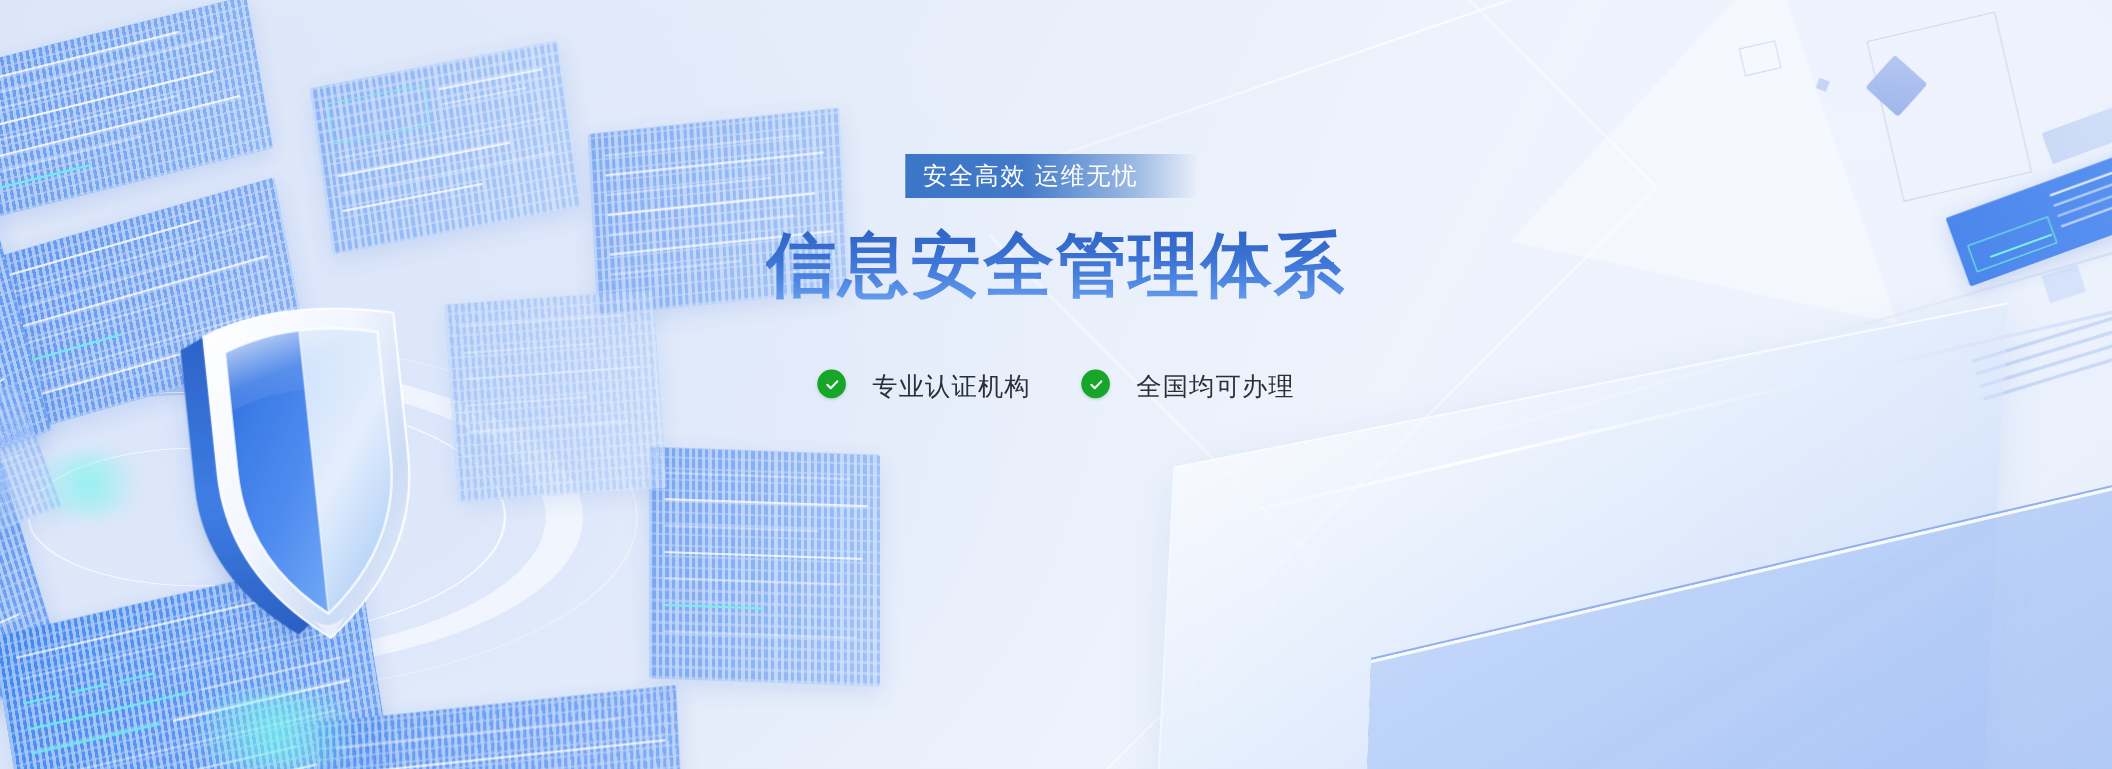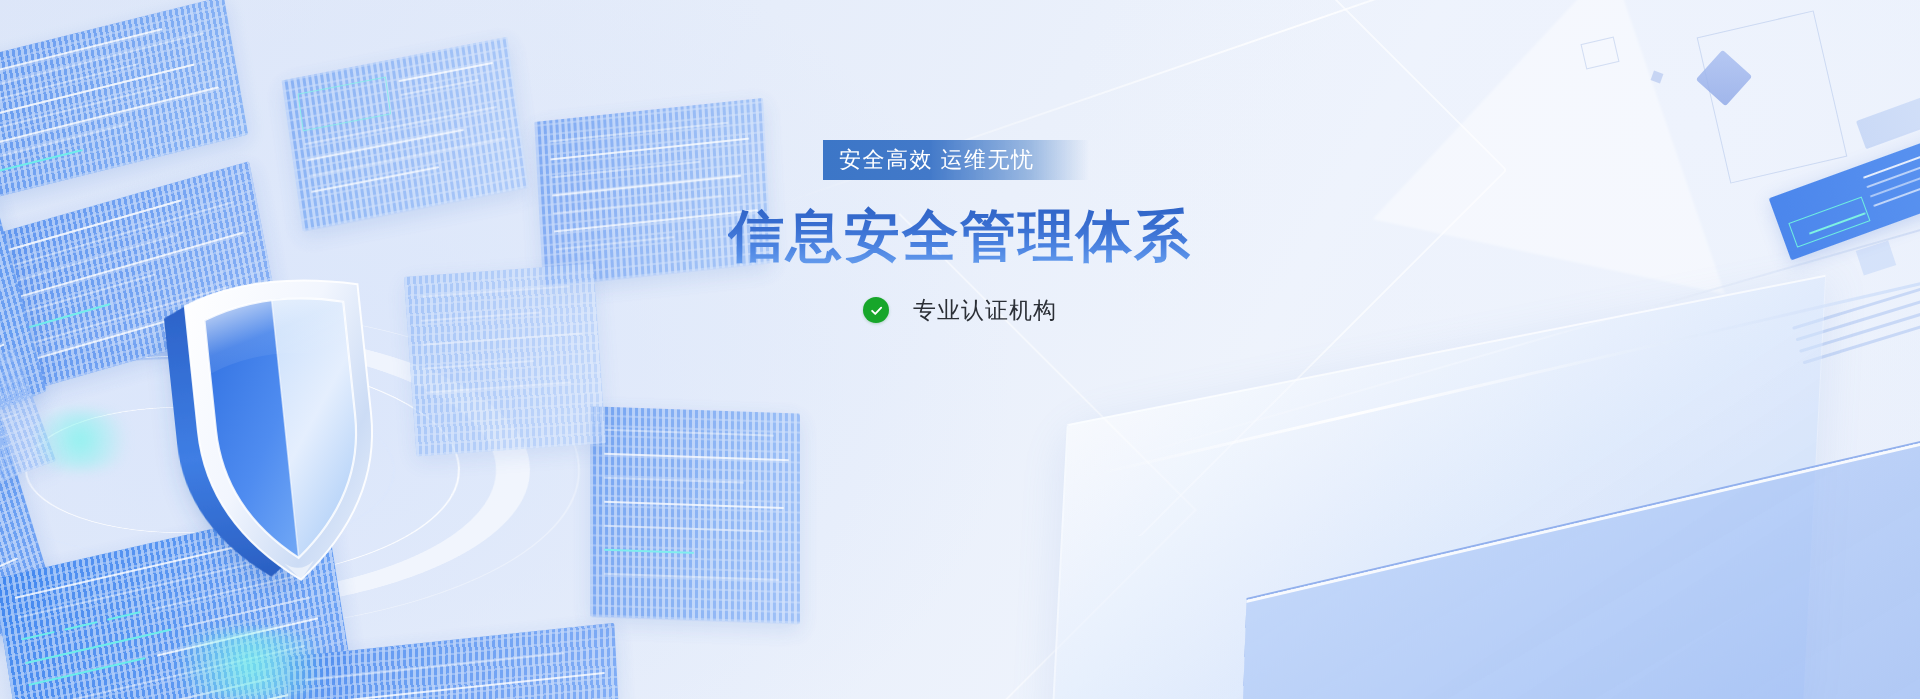--- a/index.html
+++ b/index.html
@@ -242,40 +242,40 @@
     padding-left:16px;
     background:linear-gradient(90deg,#3c76c7 0%,#4279c9 40%,rgba(90,140,205,.55) 78%,rgba(140,180,225,0) 100%);
   }
   #tagline-text {
     color:#fff; font-size:22px; letter-spacing:1.5px;
     font-family:"Liberation Sans","DejaVu Sans",sans-serif;
     white-space:nowrap;
   }
 
   .headline {
-    font-size:56px;
+    font-size:64px;
     font-weight:bold;
     letter-spacing:2px;
     line-height:1.16;
     white-space:nowrap;
     background:linear-gradient(180deg,#2f63c6 0%,#3a70d2 38%,#4d85e2 68%,#6ba2f0 100%);
     -webkit-background-clip:text;
     background-clip:text;
     color:transparent;
     -webkit-text-fill-color:transparent;
     text-align:center;
   }
   #headline-1 { margin-top:24px; }
   #headline-2 { margin-top:6px; }
 
   #badges {
     margin-top:26px;
     display:flex; align-items:center; gap:46px;
   }
-  .badge { display:flex; align-items:center; gap:24px; }
+  .badge { display:flex; align-items:flex-start; gap:24px;margin-top:32px; }
   .check-icon {
     width:26px; height:26px; border-radius:50%;
     background:#17a62a;
     display:flex; align-items:center; justify-content:center;
     flex:0 0 auto;
     box-shadow:0 1px 3px rgba(20,120,40,.25);
   }
   .check-icon svg { width:15px; height:15px; display:block; }
   .badge-label {
     font-size:23px; color:#2b2f36; letter-spacing:1px;
@@ -516,16 +516,24 @@
 
       <div class="badge">
         <span class="check-icon">
           <svg viewBox="0 0 24 24" xmlns="http://www.w3.org/2000/svg">
             <path d="M5 12.5 L10 17.5 L19.5 7.5" fill="none" stroke="#ffffff" stroke-width="3" stroke-linecap="round" stroke-linejoin="round"></path>
           </svg>
         </span>
         <span class="badge-label">专业认证机构</span>
       </div>
 
+      <div class="badge">
+        <span class="check-icon">
+          <svg viewBox="0 0 24 24" xmlns="http://www.w3.org/2000/svg">
+            <path d="M5 12.5 L10 17.5 L19.5 7.5" fill="none" stroke="#ffffff" stroke-width="3" stroke-linecap="round" stroke-linejoin="round"></path>
+          </svg>
+        </span>
+        <span class="badge-label">全国均可办理</span>
+      </div>
 
     </div>
   </div>
 </div>
 
 </body></html>

